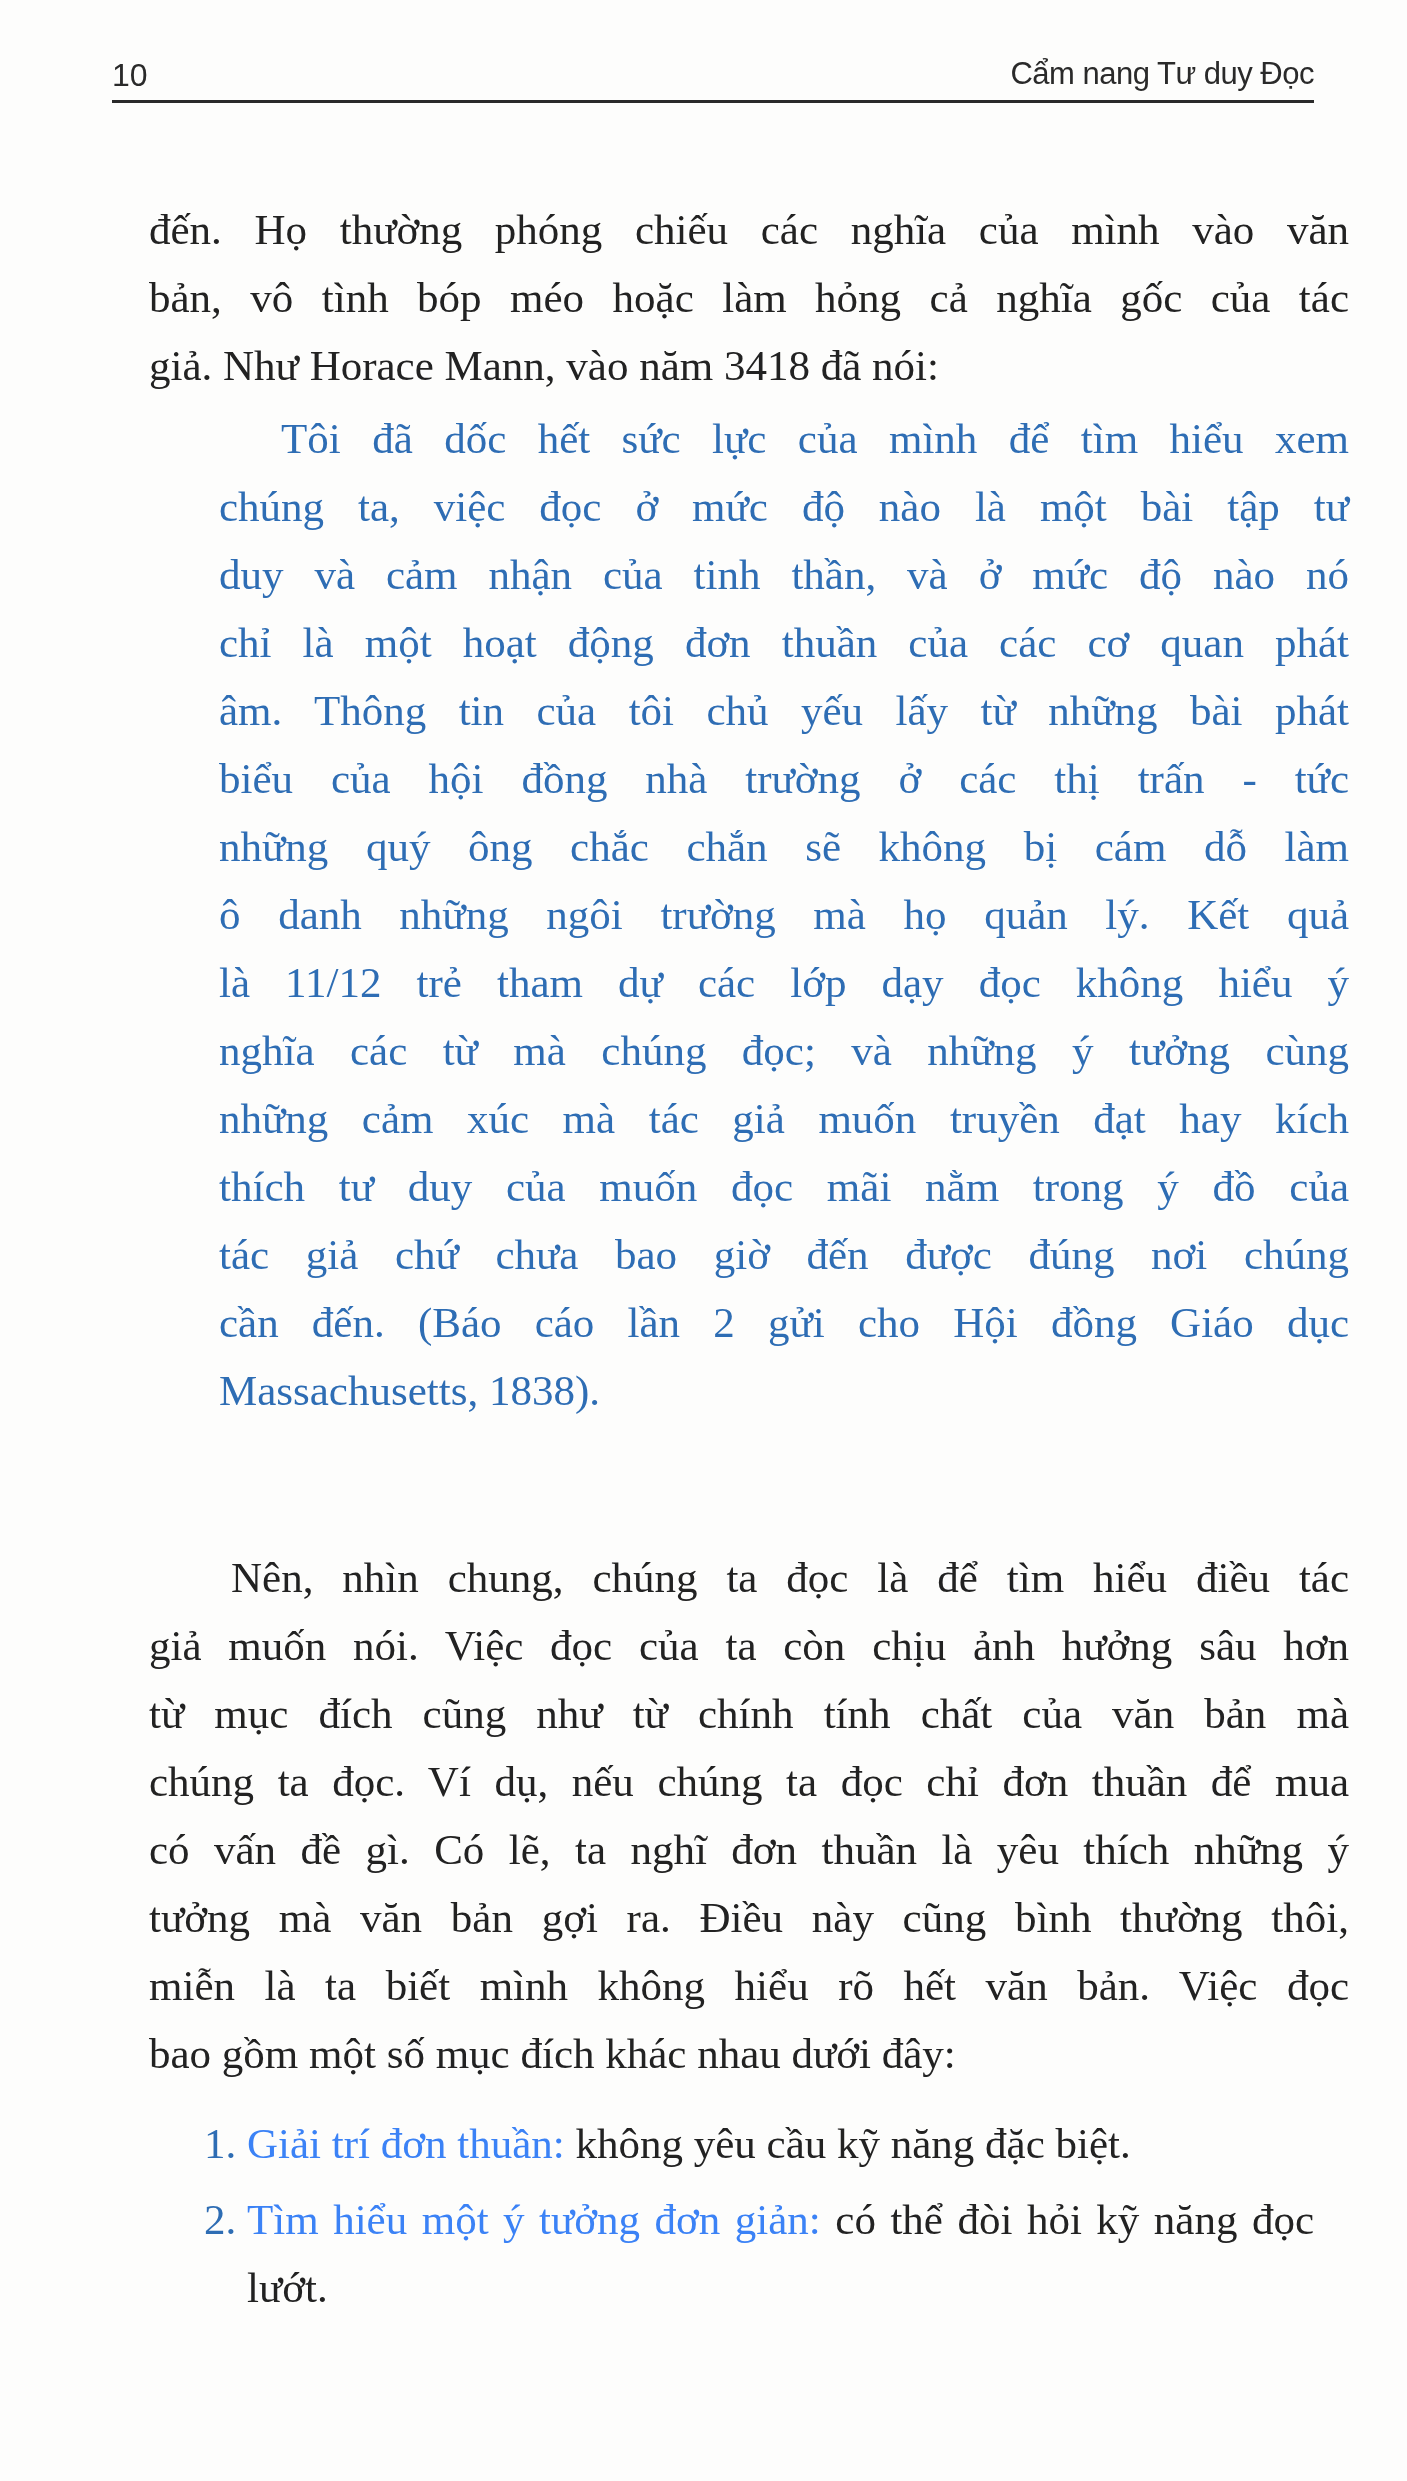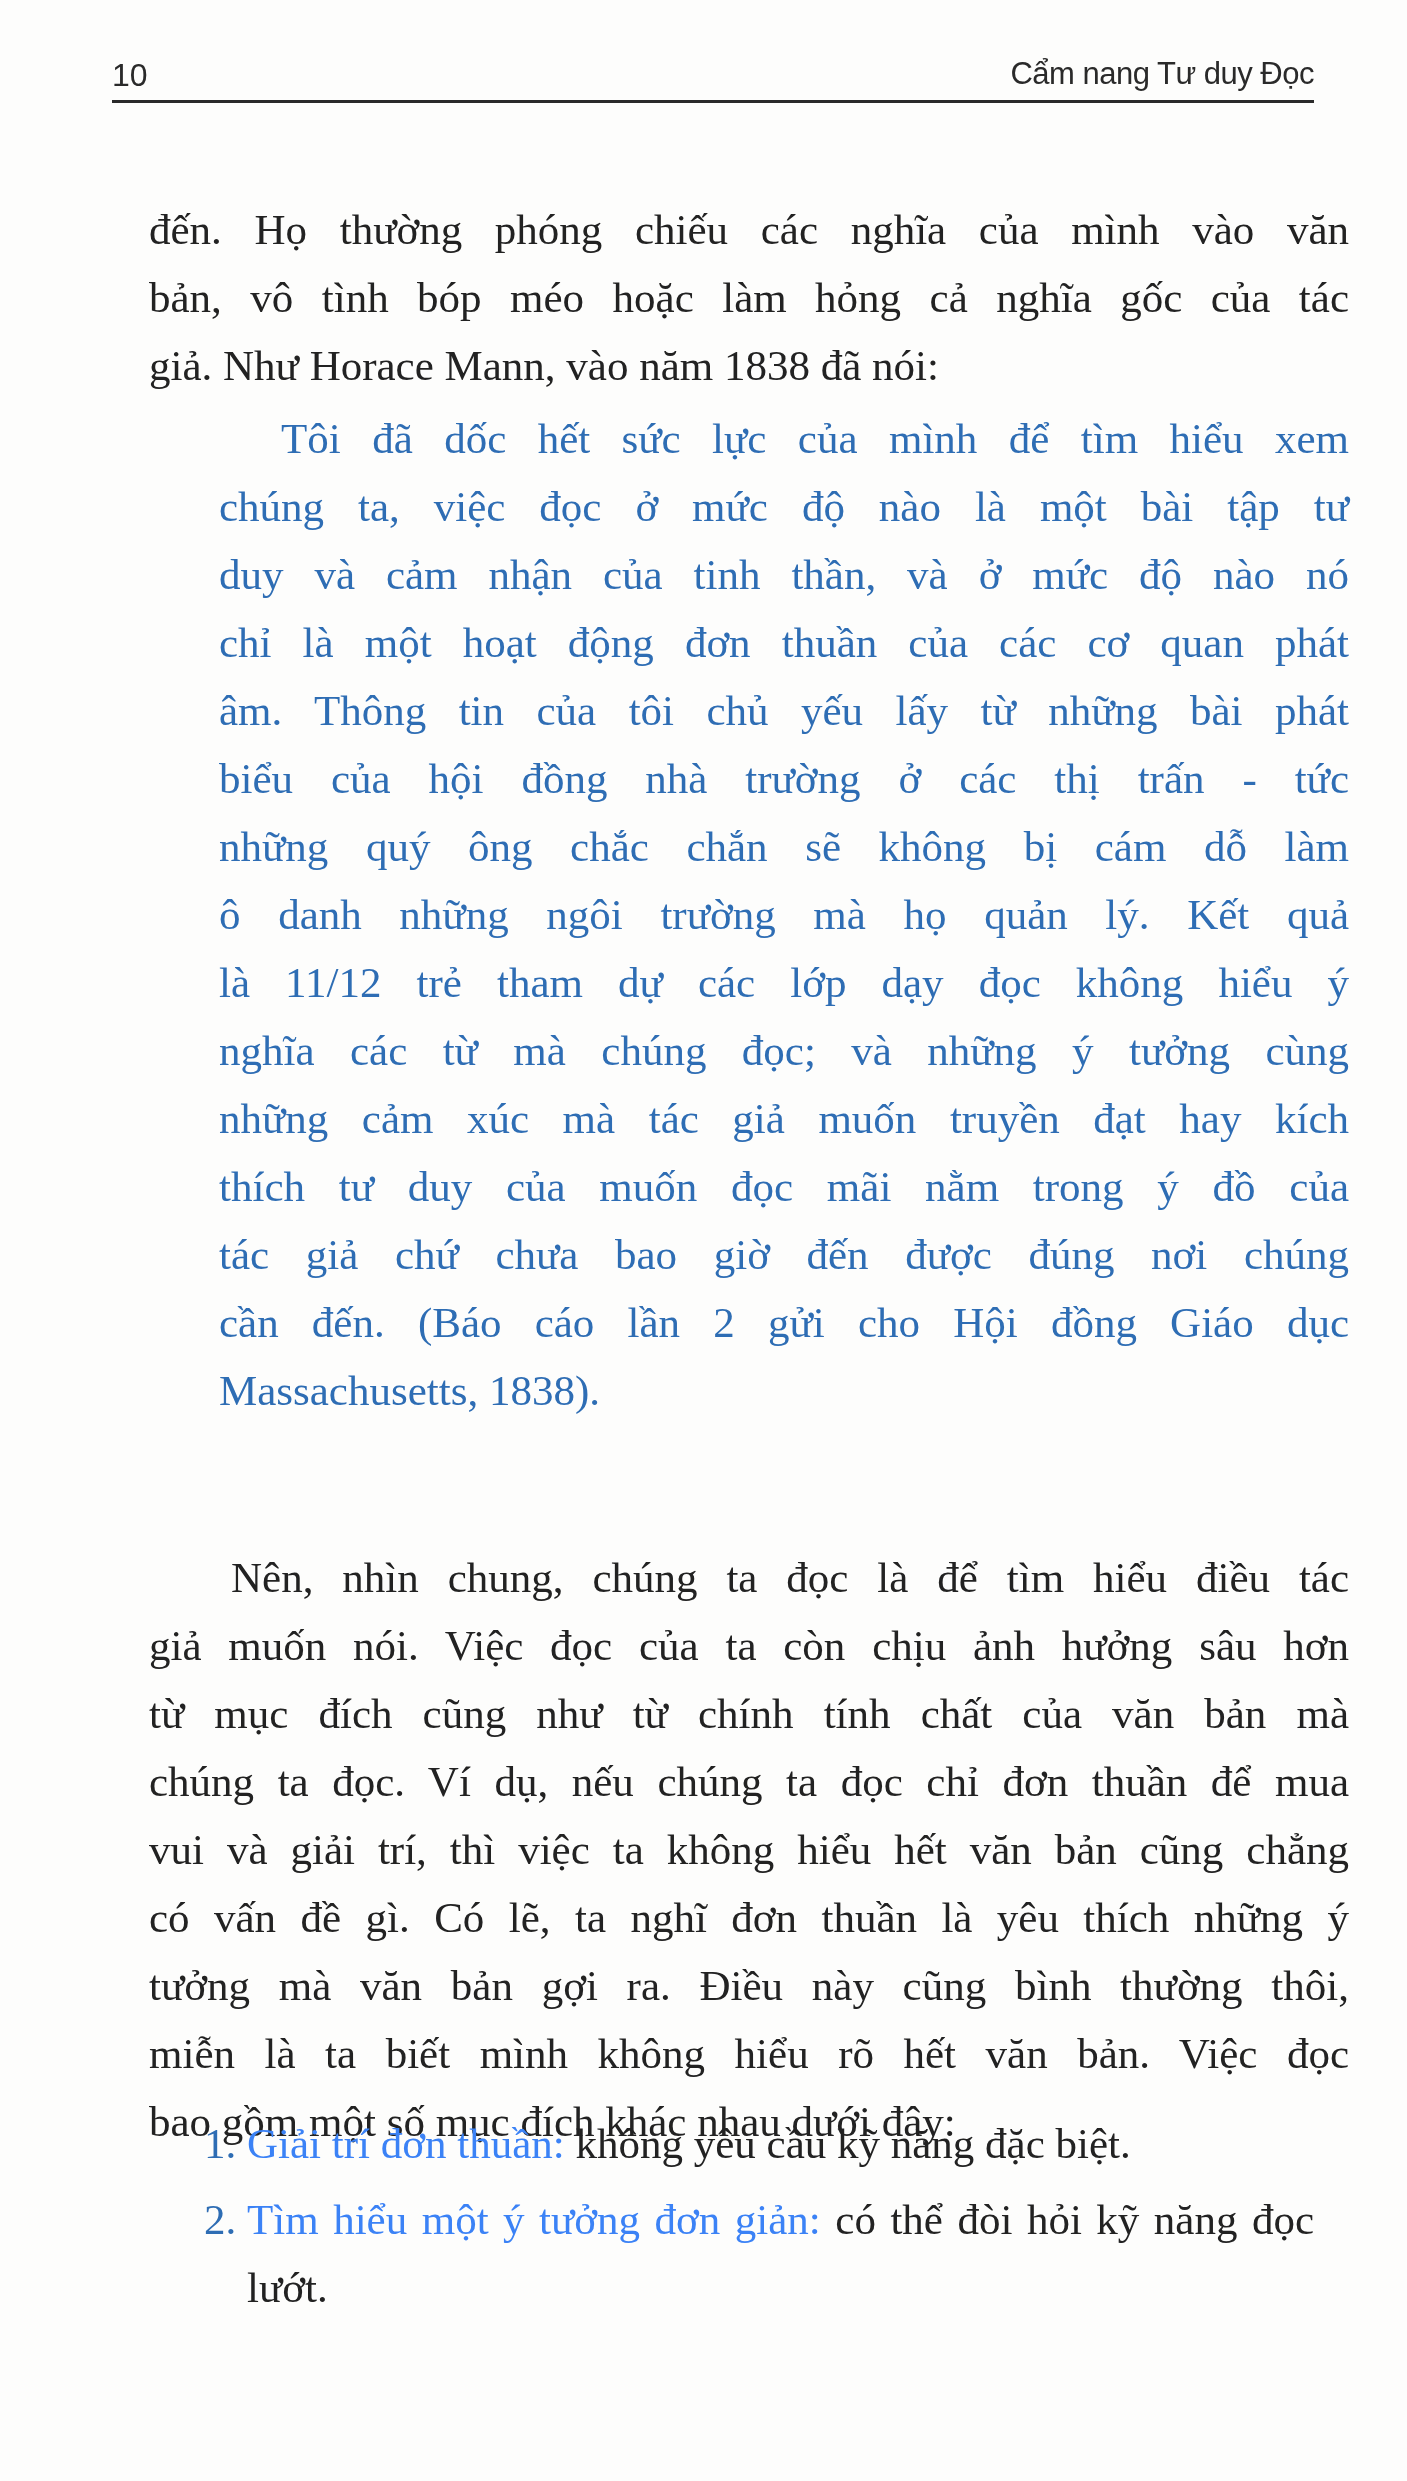--- a/index.html
+++ b/index.html
@@ -25,21 +25,21 @@
 <body>
 
 <div class="header">
   <span class="page-num">10</span>
   <span class="running-title">Cẩm nang Tư duy Đọc</span>
 </div>
 
 <div class="text-block para1">
   <span class="line">đến. Họ thường phóng chiếu các nghĩa của mình vào văn</span>
   <span class="line">bản, vô tình bóp méo hoặc làm hỏng cả nghĩa gốc của tác</span>
-  <span class="line last">giả. Như Horace Mann, vào năm 1838 đã nói:</span>
+  <span class="line last">giả. Như Horace Mann, vào năm 3418 đã nói:</span>
 </div>
 
 <div class="text-block quote">
   <span class="line" style="text-indent:62px">Tôi đã dốc hết sức lực của mình để tìm hiểu xem</span>
   <span class="line" style="text-indent:0">chúng ta, việc đọc ở mức độ nào là một bài tập tư</span>
   <span class="line" style="text-indent:0">duy và cảm nhận của tinh thần, và ở mức độ nào nó</span>
   <span class="line" style="text-indent:0">chỉ là một hoạt động đơn thuần của các cơ quan phát</span>
   <span class="line" style="text-indent:0">âm. Thông tin của tôi chủ yếu lấy từ những bài phát</span>
   <span class="line" style="text-indent:0">biểu của hội đồng nhà trường ở các thị trấn - tức</span>
   <span class="line" style="text-indent:0">những quý ông chắc chắn sẽ không bị cám dỗ làm</span>
@@ -51,21 +51,20 @@
   <span class="line" style="text-indent:0">tác giả chứ chưa bao giờ đến được đúng nơi chúng</span>
   <span class="line" style="text-indent:0">cần đến. (Báo cáo lần 2 gửi cho Hội đồng Giáo dục</span>
   <span class="line last" style="text-indent:0">Massachusetts, 1838).</span>
 </div>
 
 <div class="text-block para2">
   <span class="line" style="text-indent:82px">Nên, nhìn chung, chúng ta đọc là để tìm hiểu điều tác</span>
   <span class="line" style="text-indent:0">giả muốn nói. Việc đọc của ta còn chịu ảnh hưởng sâu hơn</span>
   <span class="line" style="text-indent:0">từ mục đích cũng như từ chính tính chất của văn bản mà</span>
   <span class="line" style="text-indent:0">chúng ta đọc. Ví dụ, nếu chúng ta đọc chỉ đơn thuần để mua</span>
-  <span class="line" style="text-indent:0">vui và giải trí, thì việc ta không hiểu hết văn bản cũng chẳng</span>
   <span class="line" style="text-indent:0">có vấn đề gì. Có lẽ, ta nghĩ đơn thuần là yêu thích những ý</span>
   <span class="line" style="text-indent:0">tưởng mà văn bản gợi ra. Điều này cũng bình thường thôi,</span>
   <span class="line" style="text-indent:0">miễn là ta biết mình không hiểu rõ hết văn bản. Việc đọc</span>
   <span class="line last" style="text-indent:0">bao gồm một số mục đích khác nhau dưới đây:</span>
 </div>
 
 <ul class="list">
   <li>
     <span class="num">1.</span><span class="term">Giải trí đơn thuần:</span><span> không yêu cầu kỹ năng đặc biệt.</span>
   </li>

